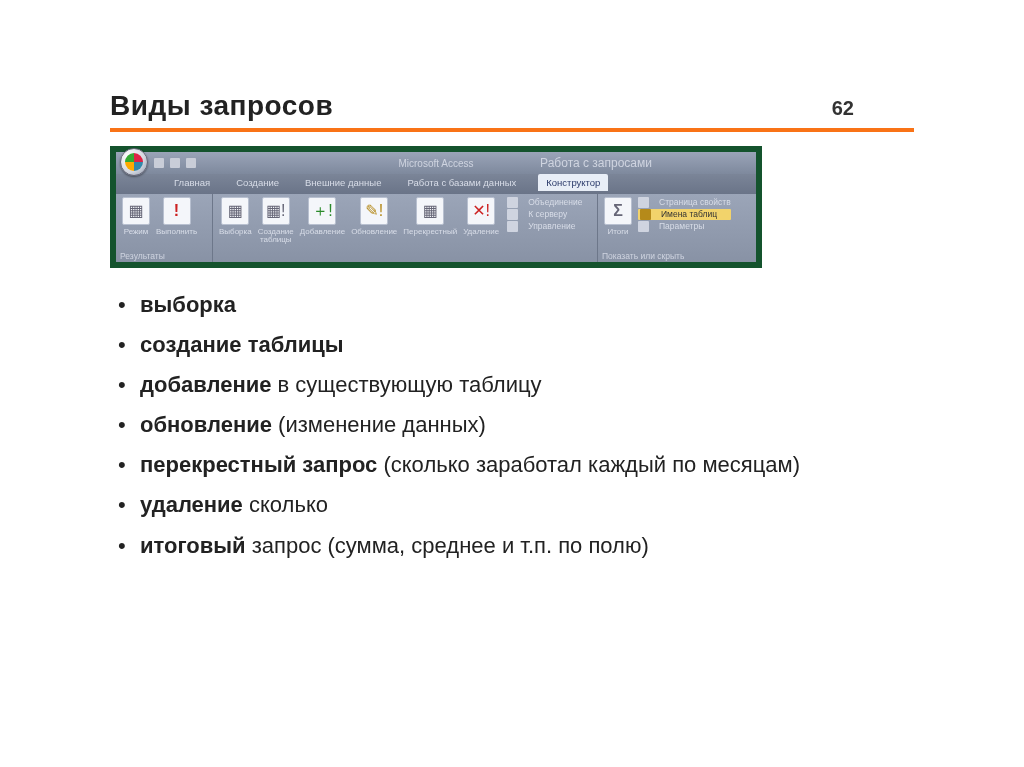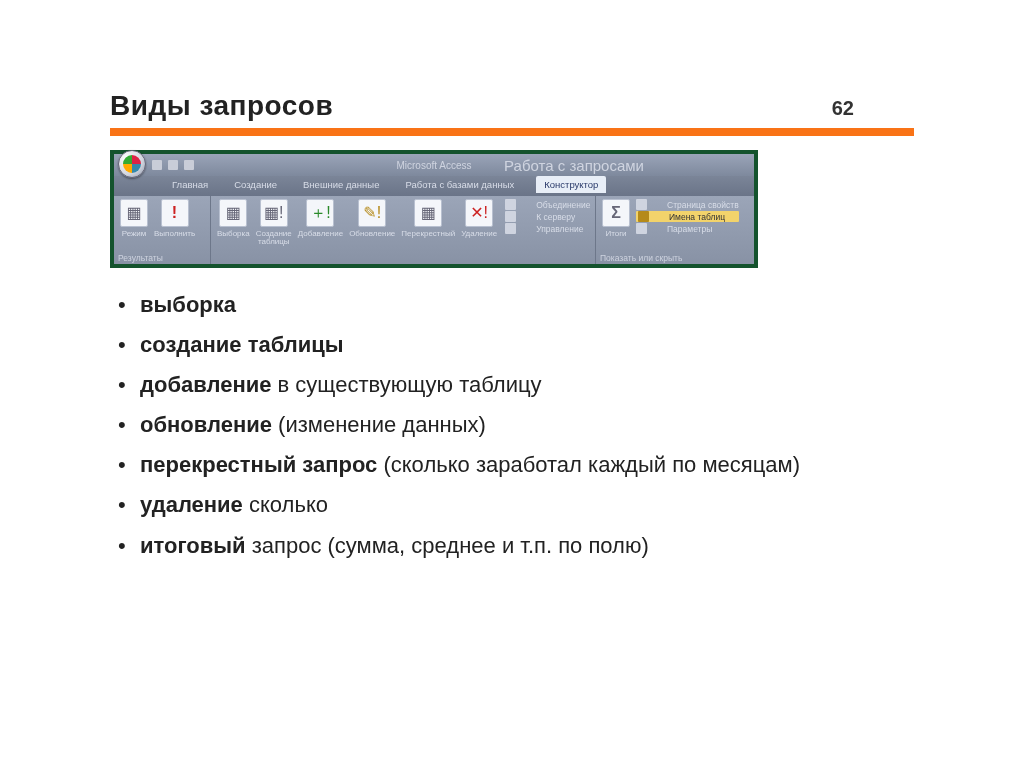--- a/index.html
+++ b/index.html
@@ -11,40 +11,40 @@
     height: 767px;
     box-sizing: border-box;
   }
   .slide {
     padding: 90px 110px 0 110px;
   }
   .header-row {
     display: flex;
     align-items: baseline;
     justify-content: space-between;
-    border-bottom: 8px solid #f97316;
+    border-bottom: 4px solid #f97316;
     padding-bottom: 6px;
     margin-bottom: 14px;
   }
   .title {
     font-size: 28px;
     font-weight: bold;
     color: #222;
     letter-spacing: 0.5px;
   }
   .page-num {
     font-size: 20px;
     font-weight: bold;
     color: #333;
     padding-right: 60px;
   }
 
   
   .ribbon-wrap {
-    border: 4px solid #14532d;
+    border: 6px solid #14532d;
     width: 640px;
     background: #0369a1;
   }
   .ribbon-top {
     height: 22px;
     background: linear-gradient(#9aa4b8, #7e899d);
     display: flex;
     align-items: center;
     font-size: 9px;
     color: #d8dde8;
@@ -66,21 +66,21 @@
     top:4px;left:4px;right:4px;bottom:4px;
     border-radius:50%;
     background:
       conic-gradient(#d24 0 90deg,#38a 90deg 180deg,#fa0 180deg 270deg,#3a3 270deg 360deg);
   }
   .qat {
     display:flex; gap:6px; align-items:center; font-size:9px; color:#eee;
   }
   .qat span { width:10px; height:10px; background:#c9cdd8; border-radius:1px; display:inline-block; }
   .app-title { position:absolute; left:50%; transform:translateX(-50%); font-size:10px; color:#cfd4e0;}
-  .context-tab-title { position:absolute; right:110px; font-size:15px; color:#cfd4e0;}
+  .context-tab-title { position:absolute; right:104px; font-size:12px; color:#cfd4e0;}
   .tabs-row {
     height: 20px;
     background: linear-gradient(#7b8598, #6a7488);
     display: flex;
     align-items: flex-start;
     font-size: 9.5px;
     color: #d8dde8;
     padding-left: 54px;
     gap: 18px;
   }
@@ -119,21 +119,21 @@
     margin-bottom: 3px;
     display:flex; align-items:center; justify-content:center;
     font-size: 16px;
     color:#667;
   }
   .group-label {
     font-size: 8.5px; color: #cfd4e0; 
     padding-top: 1px;
   }
   .small-stack { display:flex; flex-direction:column; gap:1px; font-size:8.5px; color:#d8dde8; }
-  .small-stack div { display:flex; align-items:center; gap:20px; white-space:nowrap;}
+  .small-stack div { display:flex; gap:10px; white-space:nowrap;}
   .mini-ico { width:11px; height:11px; background:#cfd4e0; display:inline-block; border-radius:1px;}
   .highlight-row { background:#f2d36b; color:#333; padding:0 2px; border-radius:1px;}
 
   
   .list {
     margin-top: 20px;
     padding-left: 26px;
     font-size: 22px;
     color: #222;
     line-height: 1.55;

